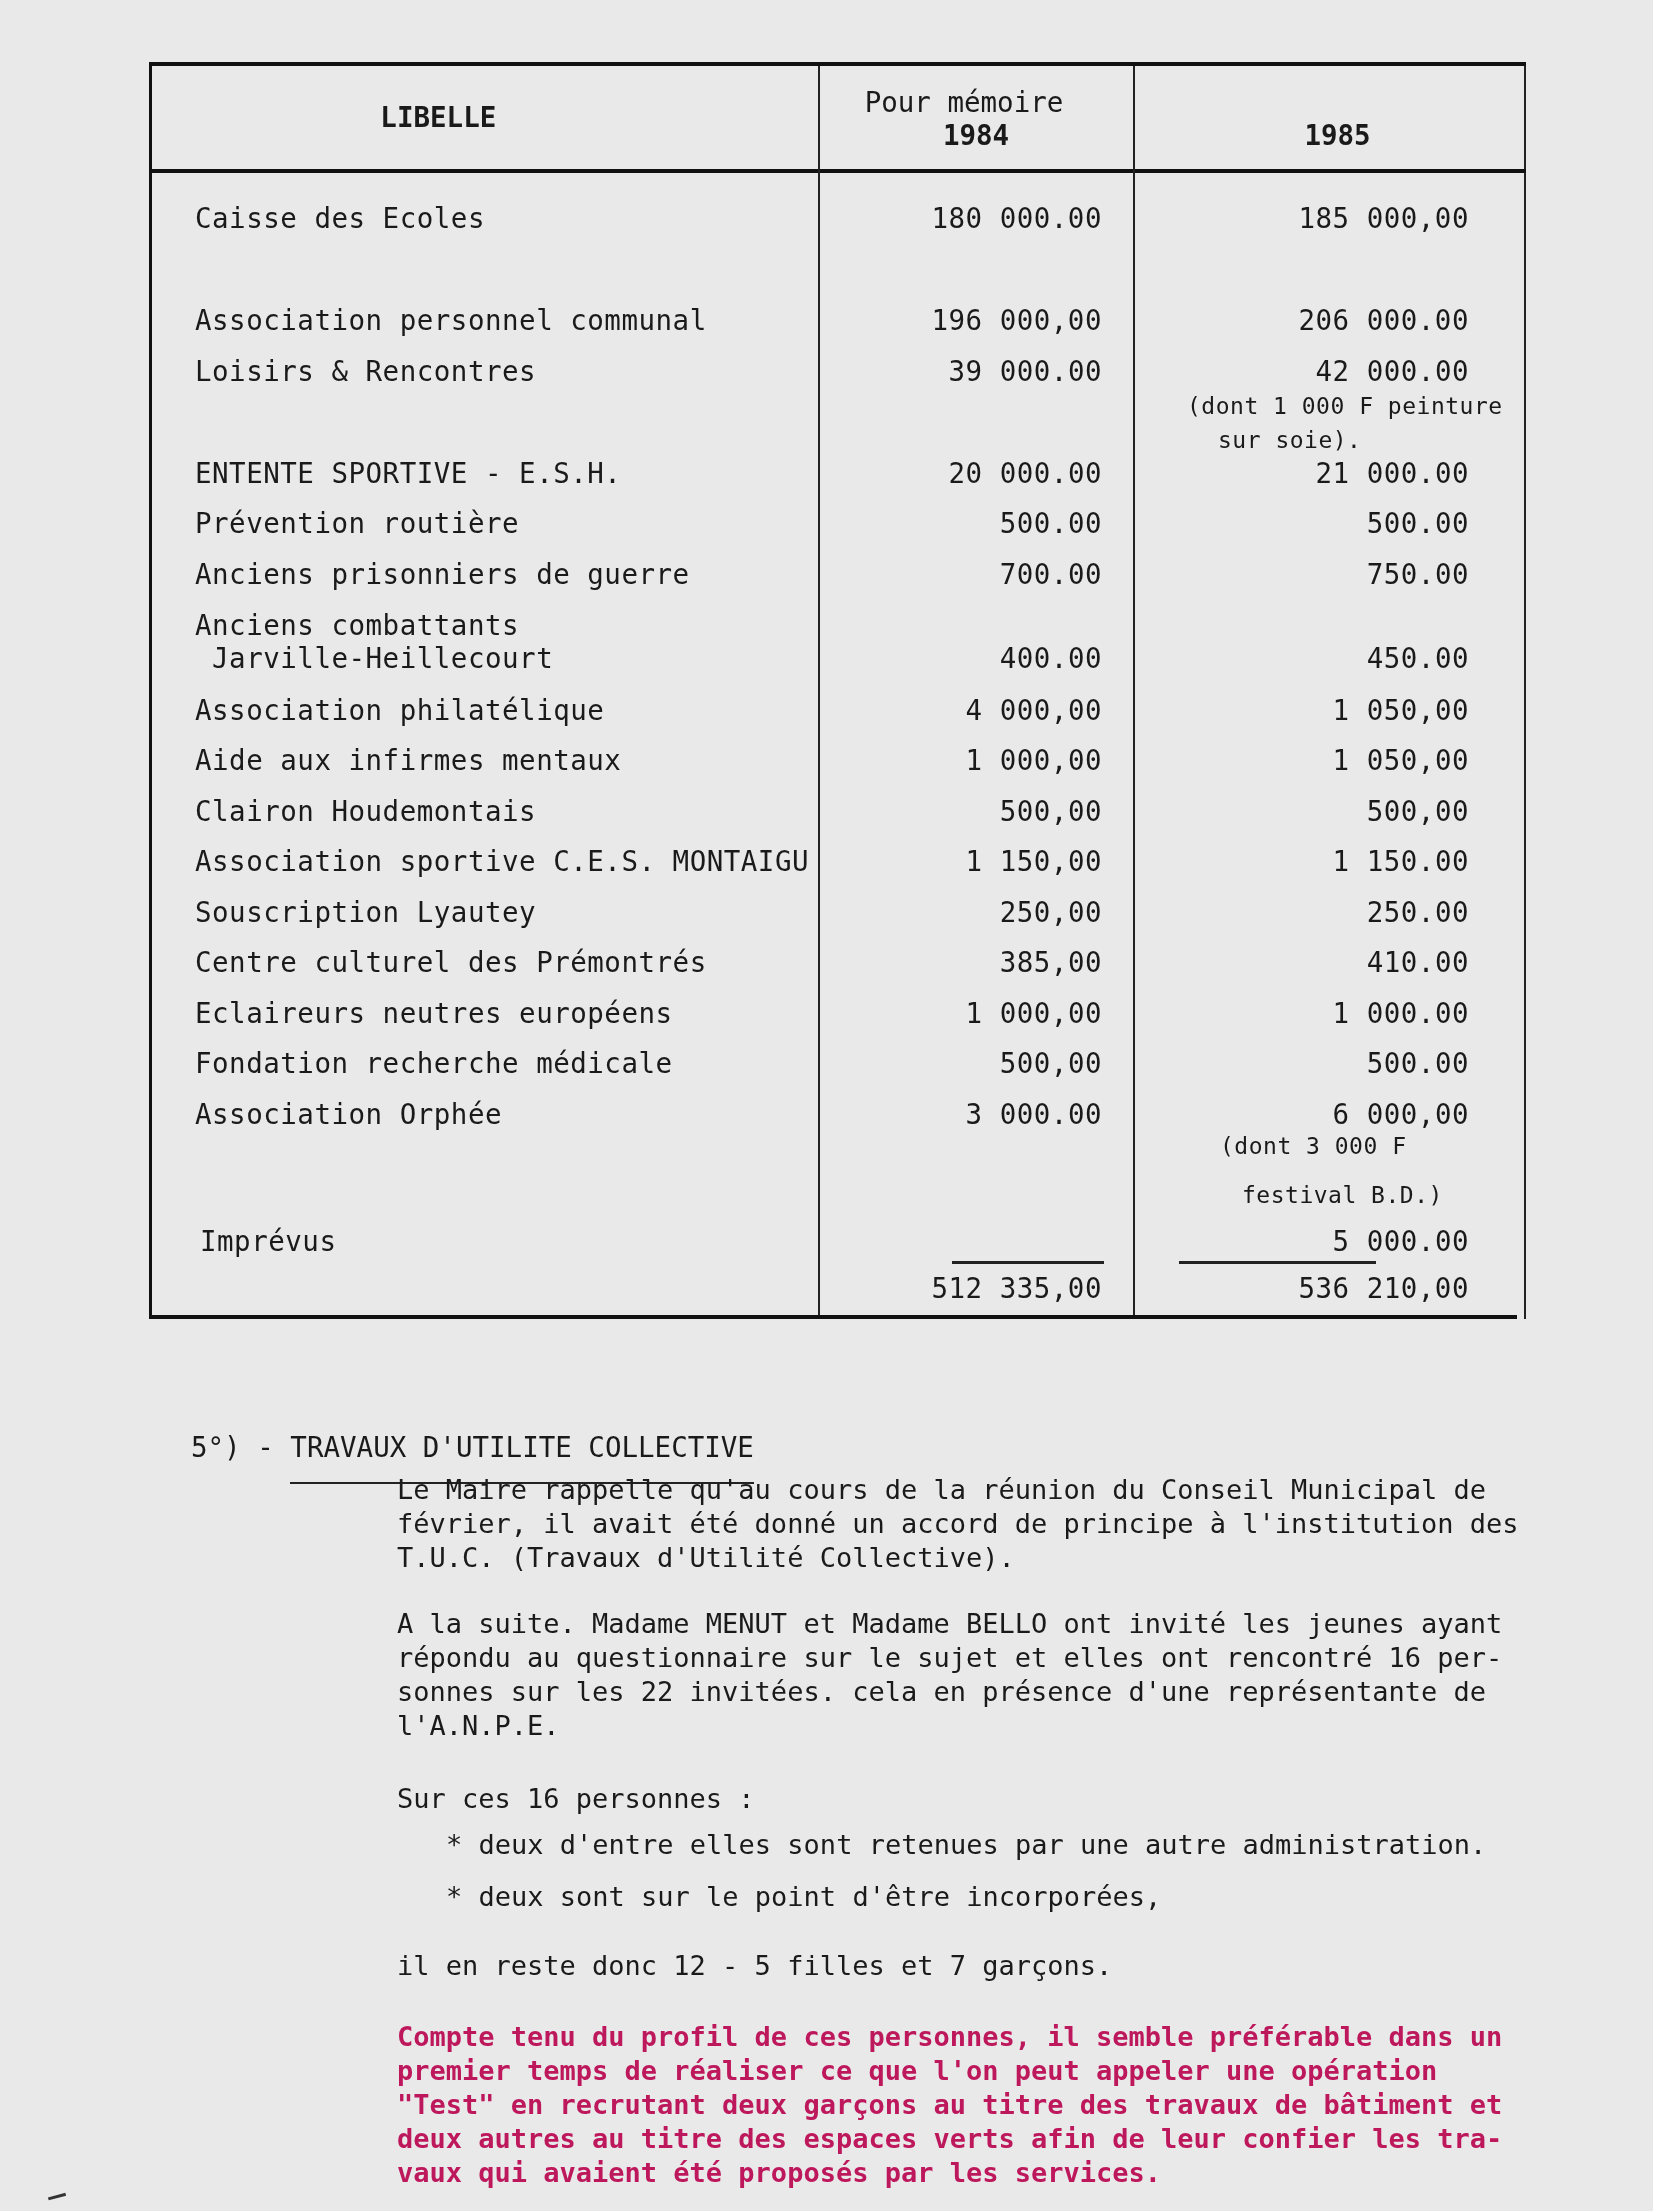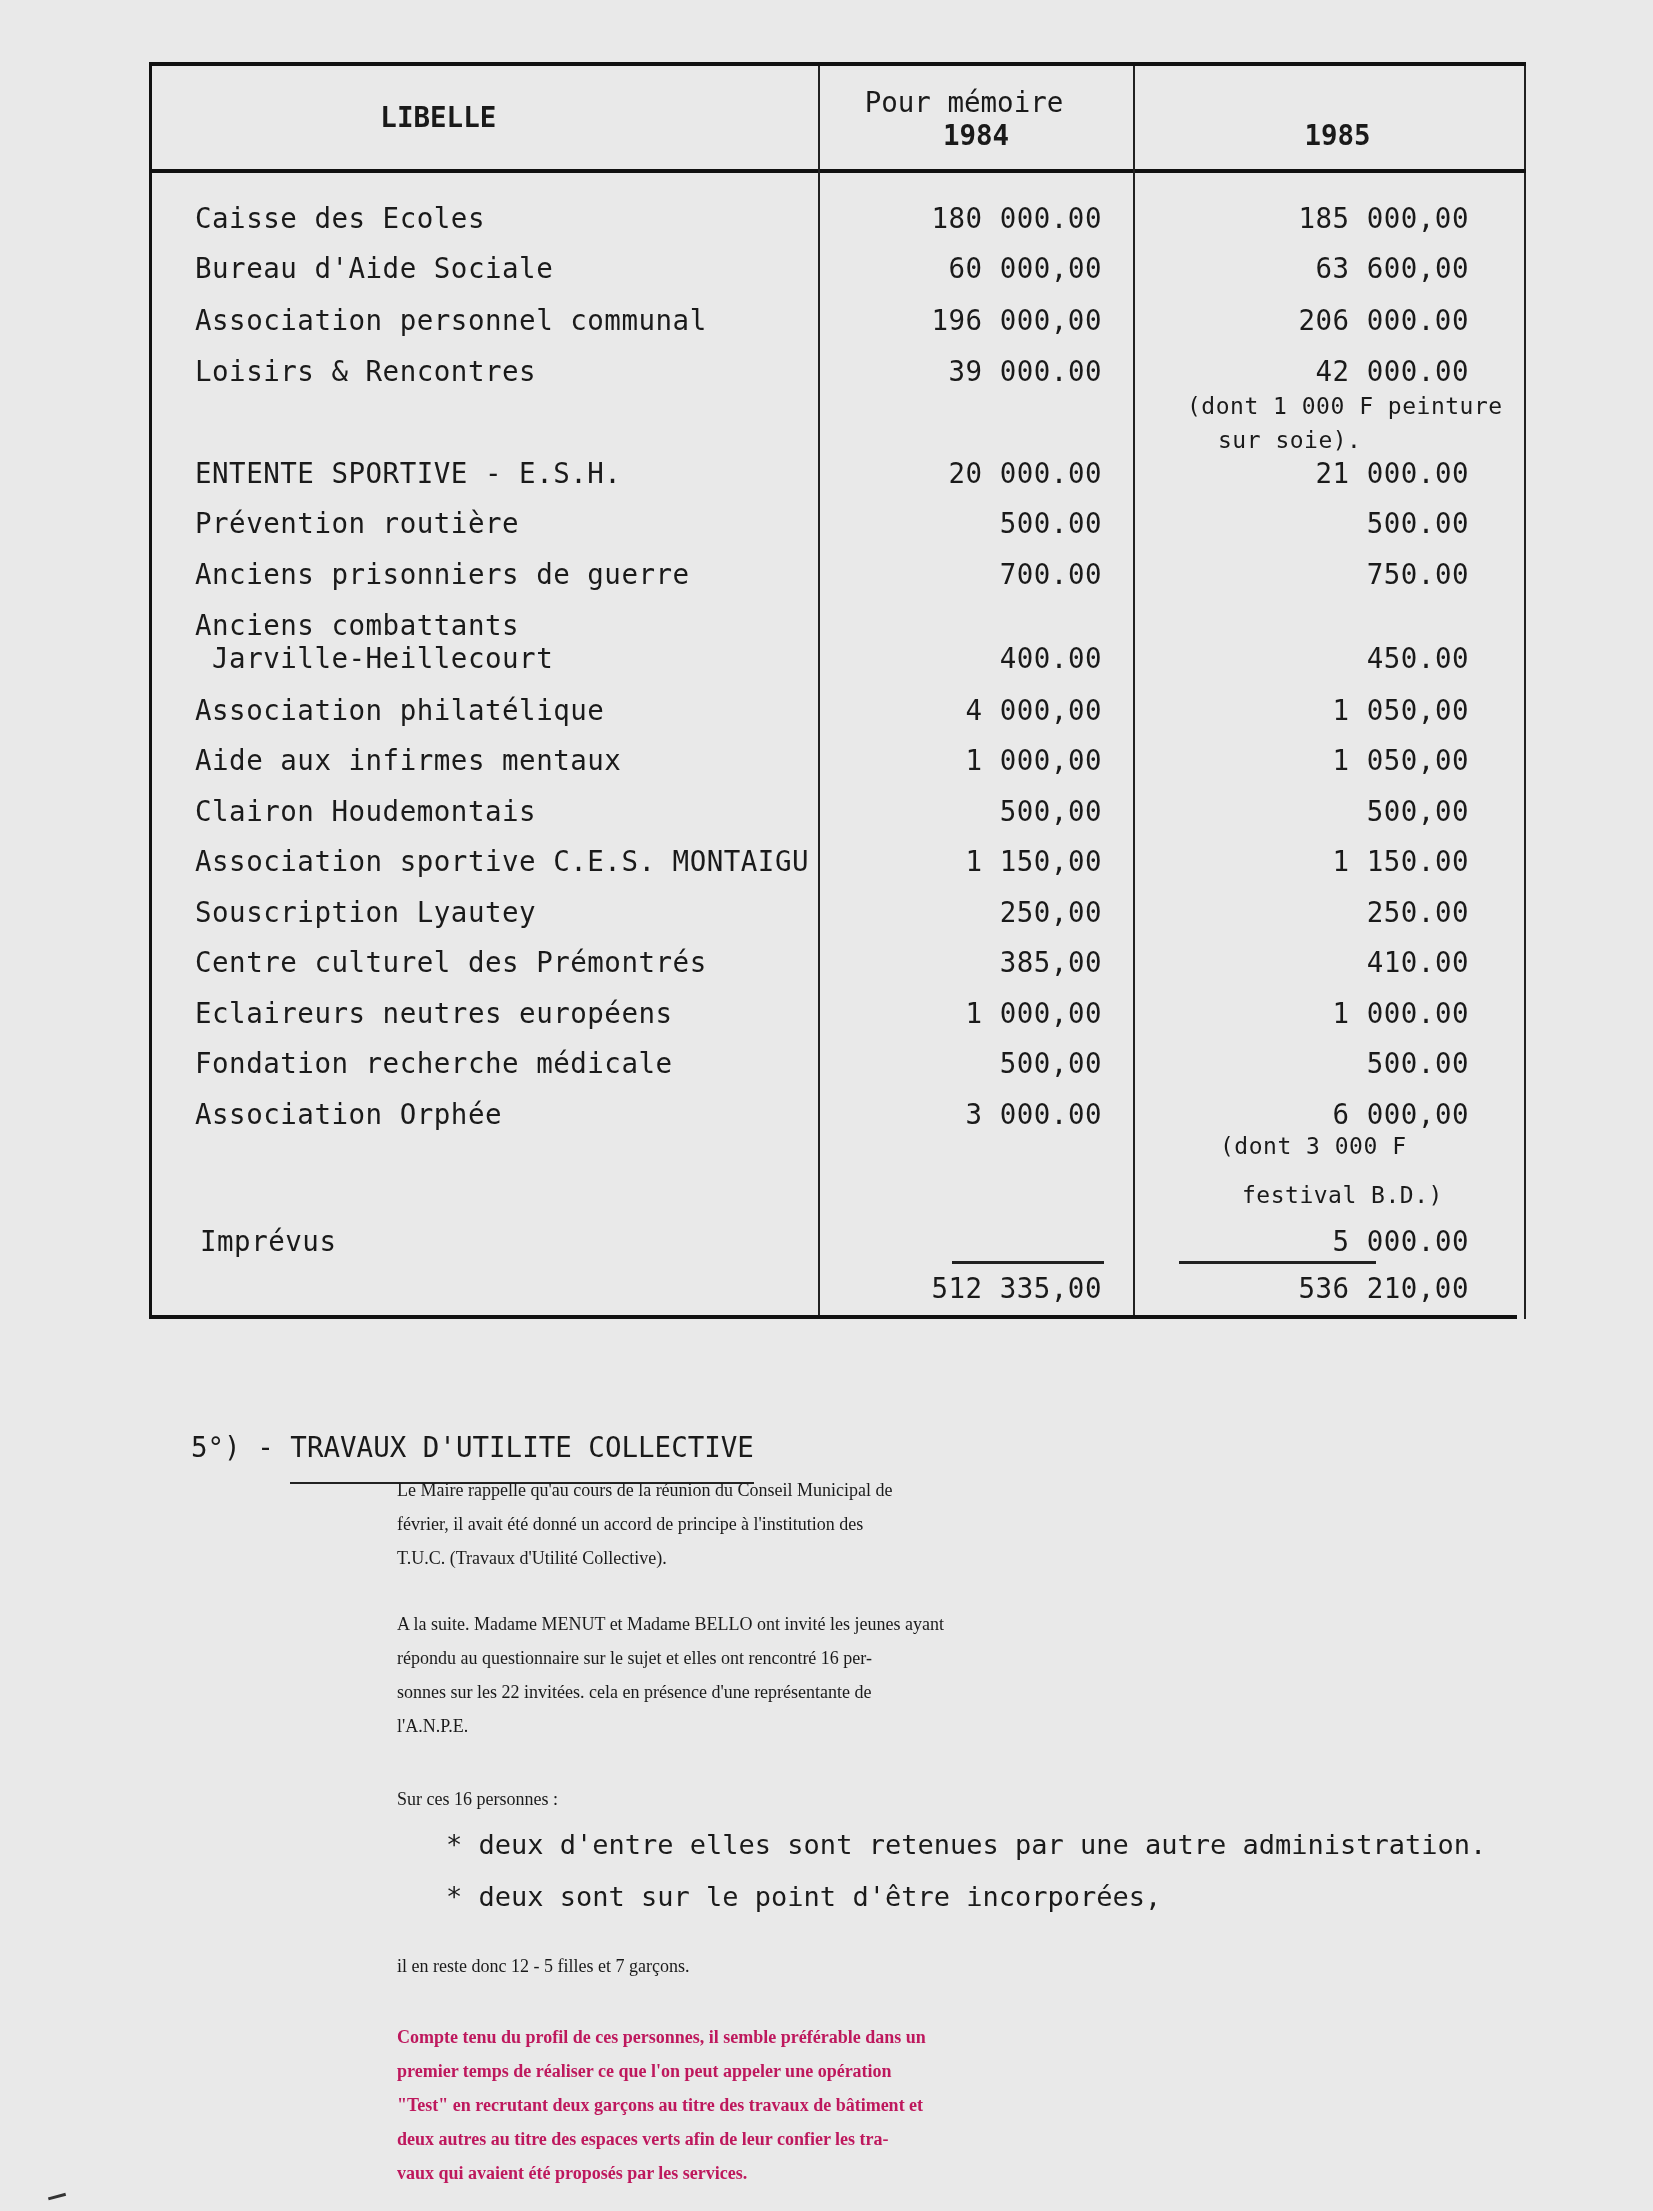--- a/index.html
+++ b/index.html
@@ -38,21 +38,21 @@
   .note { position: absolute; font-size: 23px; white-space: pre; letter-spacing: 0.5px; }
 
   .underline-84 { position: absolute; left: 803px; top: 1199px; width: 152px; height: 2.8px; background: #222; }
   .underline-85 { position: absolute; left: 1030px; top: 1199px; width: 197px; height: 2.8px; background: #222; }
 
   
   .sec-title { position: absolute; left: 191px; top: 1431px; font-size: 27.5px; white-space: pre; }
   .sec-title .num { }
   .sec-title .ttl { display: inline-block; border-bottom: 2.8px solid #222; padding-bottom: 19px; }
 
-  .para { position: absolute; left: 397px; width: 1157px; font-size: 18px; line-height: 34px; white-space: pre; font-family: Liberation Serif, serif; }
+  .para { position: absolute; left: 397px; width: 1157px; font-size: 27px; line-height: 34px; white-space: pre; }
   .p1 { top: 1473px; }
   .p2 { top: 1607px; font-weight: 500; }
   .p3 { top: 1782px; }
   .bullet { position: absolute; left: 446px; font-size: 27px; white-space: pre; }
   .b1 { top: 1829px; }
   .b2 { top: 1881px; }
   .p4 { top: 1949px; }
   .p5 { top: 2020px; font-weight: bold; color: #be185d; line-height: 34px; }
   .speck { position: absolute; left: 48px; top: 2195px; width: 18.4px; height: 2.8px; background: #333; transform: rotate(-15deg); }
 </style>
@@ -72,25 +72,20 @@
 
     <div class="hdr hdr-libelle">LIBELLE</div>
     <div class="hdr hdr-1984a">Pour mémoire</div>
     <div class="hdr hdr-1984b">1984</div>
     <div class="hdr hdr-1985">1985</div>
 
     <div class="row" style="top:140px">
       <span class="lbl">Caisse des Ecoles</span>
       <span class="v84">180 000.00</span>
       <span class="v85">185 000,00</span>
-    </div>
-    <div class="row" style="top:190px">
-      <span class="lbl">Bureau d'Aide Sociale</span>
-      <span class="v84">60 000,00</span>
-      <span class="v85">63 600,00</span>
     </div>
     <div class="row" style="top:242px">
       <span class="lbl">Association personnel communal</span>
       <span class="v84">196 000,00</span>
       <span class="v85">206 000.00</span>
     </div>
     <div class="row" style="top:293px">
       <span class="lbl">Loisirs &amp; Rencontres</span>
       <span class="v84">39 000.00</span>
       <span class="v85">42 000.00</span>

